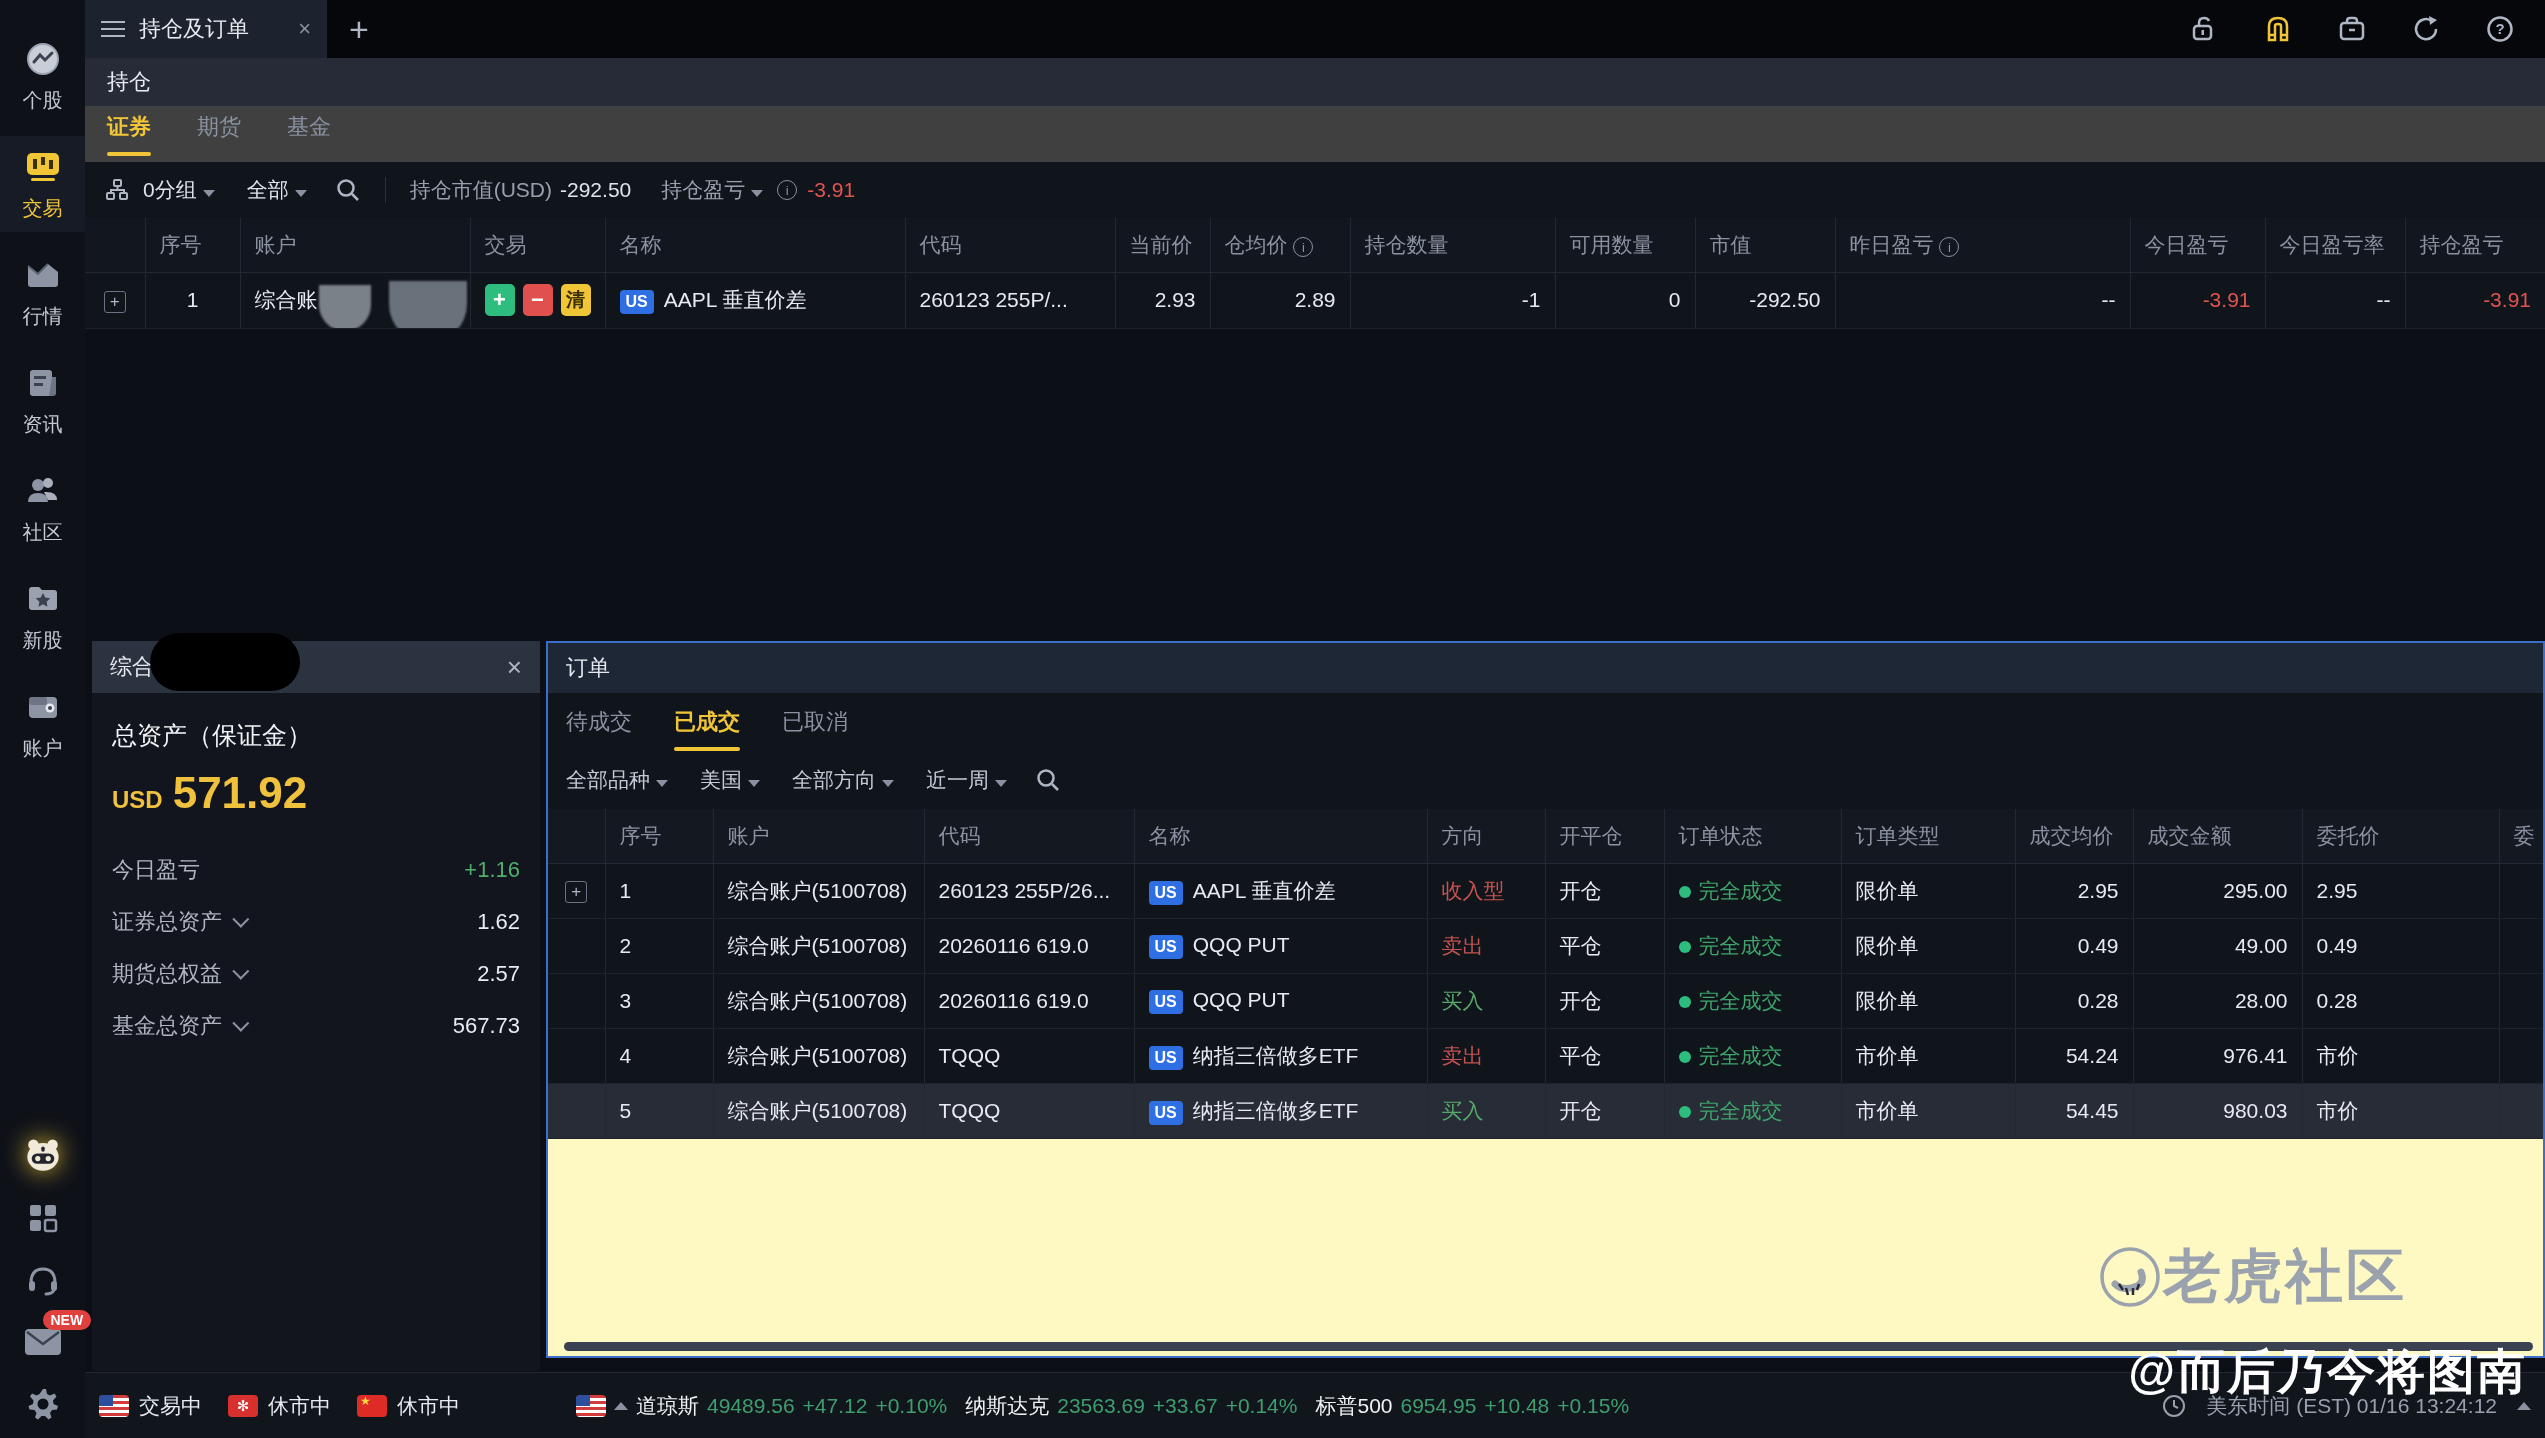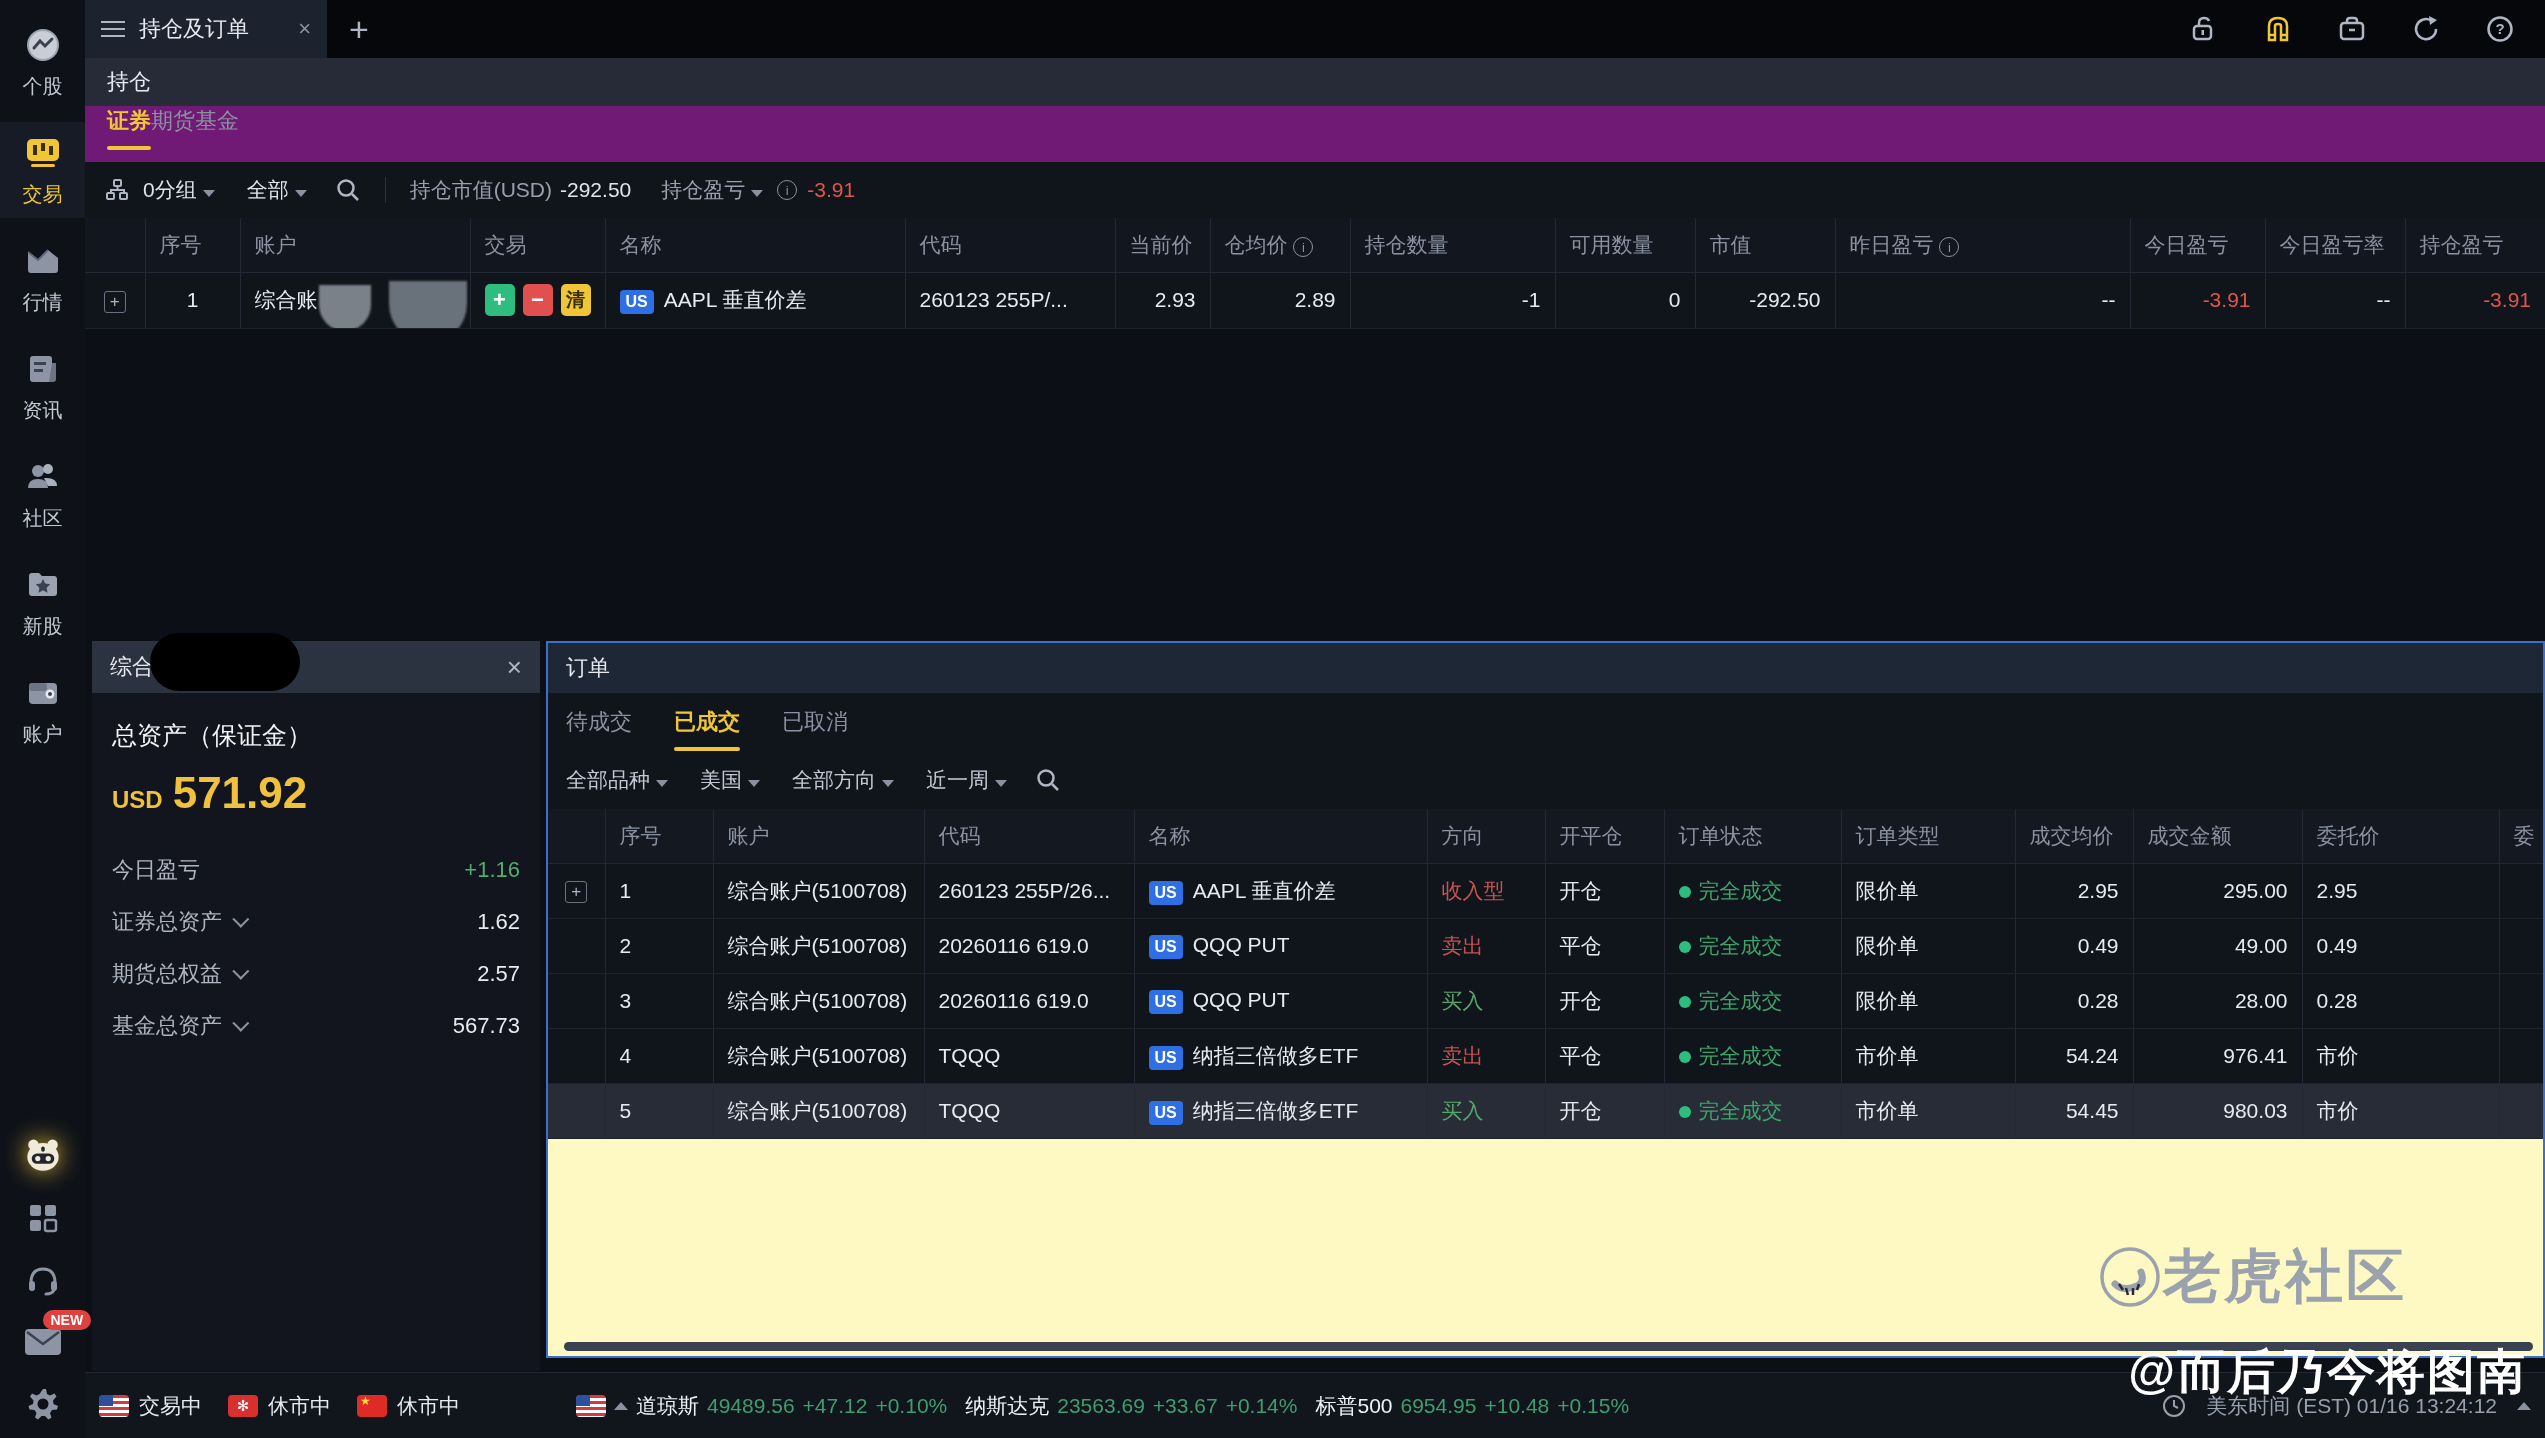--- a/index.html
+++ b/index.html
@@ -5,21 +5,21 @@
   * { margin:0; padding:0; box-sizing:border-box; }
   html,body { width:2545px; height:1438px; overflow:hidden; }
   body {
     background:#0c0f15;
     font-family:"Liberation Sans","DejaVu Sans",sans-serif;
     color:#e7eaf0; font-size:21px; position:relative;
   }
   
   .sidebar { position:absolute; left:0; top:0; width:85px; height:1438px;
     background:#0e1118; display:flex; flex-direction:column; align-items:center;
-    padding-top:14px; z-index:30; }
+    padding-top:28px; z-index:30; }
   .side-item { width:85px; height:96px; margin-bottom:12px; display:flex; flex-direction:column;
     align-items:center; justify-content:center; gap:8px; cursor:pointer; }
   .side-item .lbl { font-size:20px; color:#c3c9d4; }
   .side-item.active { background:#161b26; }
   .side-item.active .lbl { color:#f0c637; }
   .side-icon { width:40px; height:40px; display:flex; align-items:center; justify-content:center; }
   .side-bottom { margin-top:auto; display:flex; flex-direction:column; align-items:center; gap:22px; padding-bottom:14px; }
   .glow { filter:drop-shadow(0 0 12px rgba(240,198,55,.9)); }
   .mail-wrap { position:relative; }
   .new-badge { position:absolute; top:-12px; left:20px; background:#e0413f; color:#fff;
@@ -32,22 +32,22 @@
   .hamburger { width:24px; display:flex; flex-direction:column; gap:5px; }
   .hamburger i { height:2px; background:#aeb6c4; display:block; }
   .win-tab .t { font-size:22px; color:#e7eaf0; }
   .tab-close { color:#8a92a2; font-size:22px; margin-left:auto; cursor:pointer; }
   .tab-add { color:#aeb6c4; font-size:34px; font-weight:300; margin-left:22px; cursor:pointer; line-height:1; }
   .top-icons { margin-left:auto; display:flex; align-items:center; gap:44px; padding-right:30px; }
   .top-icons svg { cursor:pointer; }
   
   .pos-header { position:absolute; left:85px; top:58px; right:0; height:48px; background:#262b37;
     display:flex; align-items:center; padding-left:22px; font-size:22px; z-index:5; }
-  .tabsrow { display:flex; align-items:flex-start; height:56px; padding-left:22px;
-    background:#701a75; }
+  .tabsrow { display:flex; align-items:center; gap:46px; height:56px; padding-left:22px;
+    background:#404040; }
   .tabsrow .tab { font-size:22px; color:#8a92a2; padding-bottom:14px; position:relative; cursor:pointer; }
   .tabsrow .tab.on { color:#f0c637; font-weight:bold; }
   .tabsrow .tab.on::after { content:""; position:absolute; left:0; right:0; bottom:0; height:4px;
     background:#f0c637; border-radius:2px; }
   .pos-tabs { position:absolute; left:85px; top:106px; right:0; z-index:5; }
   .filterrow { display:flex; align-items:center; gap:14px; height:56px; padding-left:20px;
     background:#10141b; font-size:21px; color:#dfe3ea; }
   .pos-filter { position:absolute; left:85px; top:162px; right:0; z-index:5; }
   .caret { width:0; height:0; border-left:6px solid transparent; border-right:6px solid transparent;
     border-top:7px solid #8a92a2; display:inline-block; margin-left:6px; }

